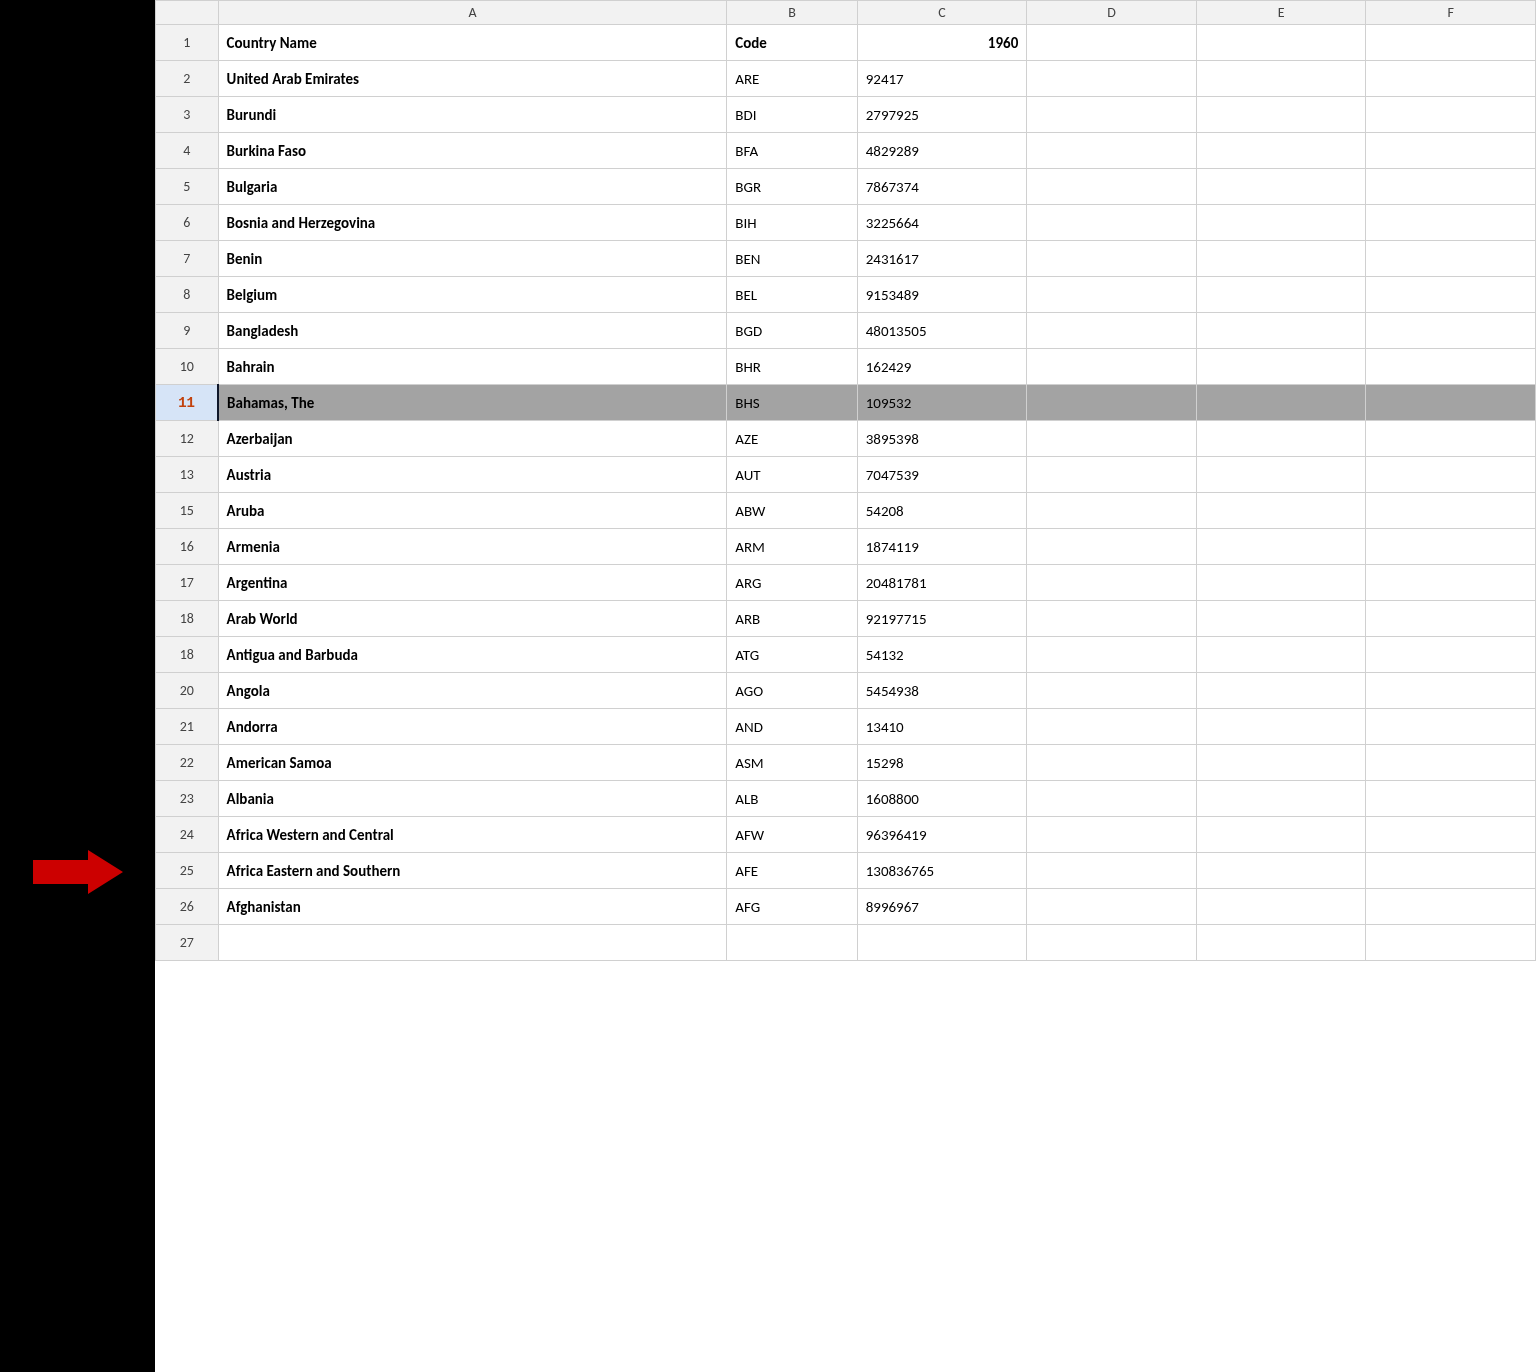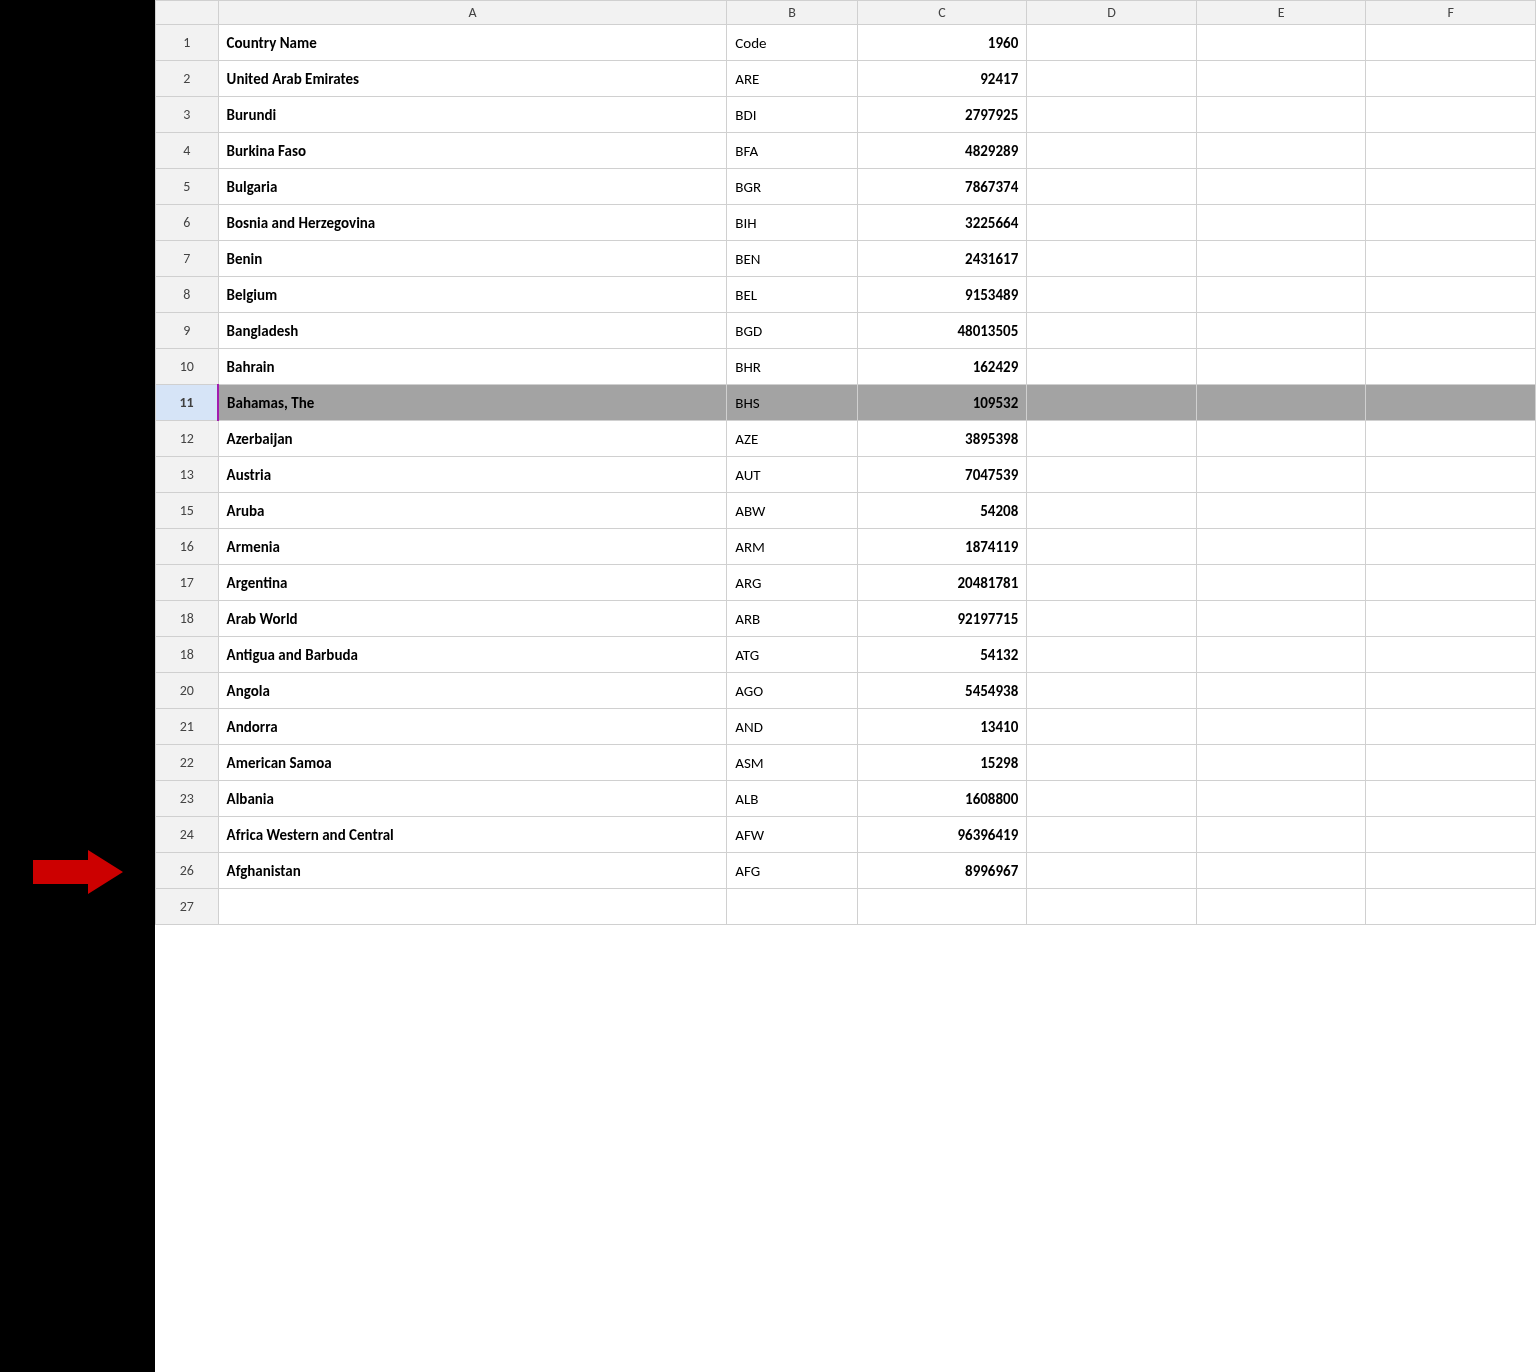--- a/index.html
+++ b/index.html
@@ -92,22 +92,21 @@
       font-weight: bold;
       text-align: left;
     }
 
     .cell-b {
       text-align: left;
       font-weight: normal;
     }
 
     .cell-c {
-      text-align: right;
-      font-weight: bold;
+      font-weight: normal;
     }
 
     .cell-empty {
       background: #fff;
     }
 
     
     .header-row .cell-a {
       font-weight: bold;
     }
@@ -117,23 +116,24 @@
     }
 
     .header-row .cell-c {
       font-weight: bold;
       text-align: right;
     }
 
     
     .selected-row .row-num {
       background: #d6e4f7;
-      border-right: 2px solid #a21caf;
+      border-right: 2px solid #0f172a;
       font-weight: bold;
-      color: #404040;
+      color: #c2410c;
+      font-family: Liberation Mono, monospace;
     }
 
     .selected-row .cell {
       background: #a3a3a3;
     }
 
     .selected-row .cell-a {
       border-left: 2px solid #1565c0;
     }
 
@@ -173,21 +173,21 @@
         <th class="col-header">C</th>
         <th class="col-header">D</th>
         <th class="col-header">E</th>
         <th class="col-header">F</th>
       </tr>
     </thead>
     <tbody id="table-body">
     <tr class="header-row">
           <td class="row-num">1</td>
           <td class="cell cell-a">Country Name</td>
-          <td class="cell cell-b" style="font-weight: normal;">Code</td>
+          <td class="cell cell-b" style="font-weight: bold;">Code</td>
           <td class="cell cell-c" style="font-weight: bold;">1960</td>
           <td class="cell cell-empty"></td>
           <td class="cell cell-empty"></td>
           <td class="cell cell-empty"></td>
         </tr>
         <tr>
           <td class="row-num">2</td>
           <td class="cell cell-a">United Arab Emirates</td>
           <td class="cell cell-b">ARE</td>
           <td class="cell cell-c">92417</td>
@@ -378,20 +378,29 @@
         <tr>
           <td class="row-num">24</td>
           <td class="cell cell-a">Africa Western and Central</td>
           <td class="cell cell-b">AFW</td>
           <td class="cell cell-c">96396419</td>
           <td class="cell cell-empty"></td>
           <td class="cell cell-empty"></td>
           <td class="cell cell-empty"></td>
         </tr>
         <tr>
+          <td class="row-num">25</td>
+          <td class="cell cell-a">Africa Eastern and Southern</td>
+          <td class="cell cell-b">AFE</td>
+          <td class="cell cell-c">130836765</td>
+          <td class="cell cell-empty"></td>
+          <td class="cell cell-empty"></td>
+          <td class="cell cell-empty"></td>
+        </tr>
+        <tr>
           <td class="row-num">26</td>
           <td class="cell cell-a">Afghanistan</td>
           <td class="cell cell-b">AFG</td>
           <td class="cell cell-c">8996967</td>
           <td class="cell cell-empty"></td>
           <td class="cell cell-empty"></td>
           <td class="cell cell-empty"></td>
         </tr>
         <tr>
           <td class="row-num">27</td>

